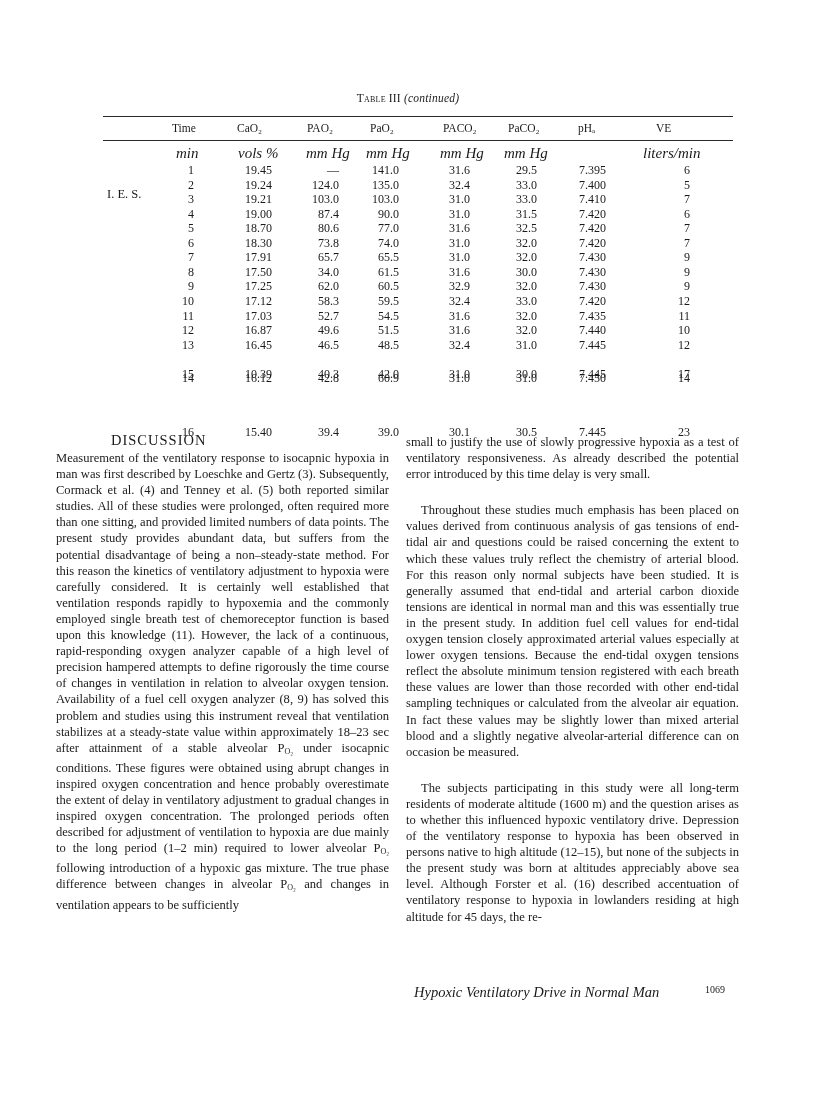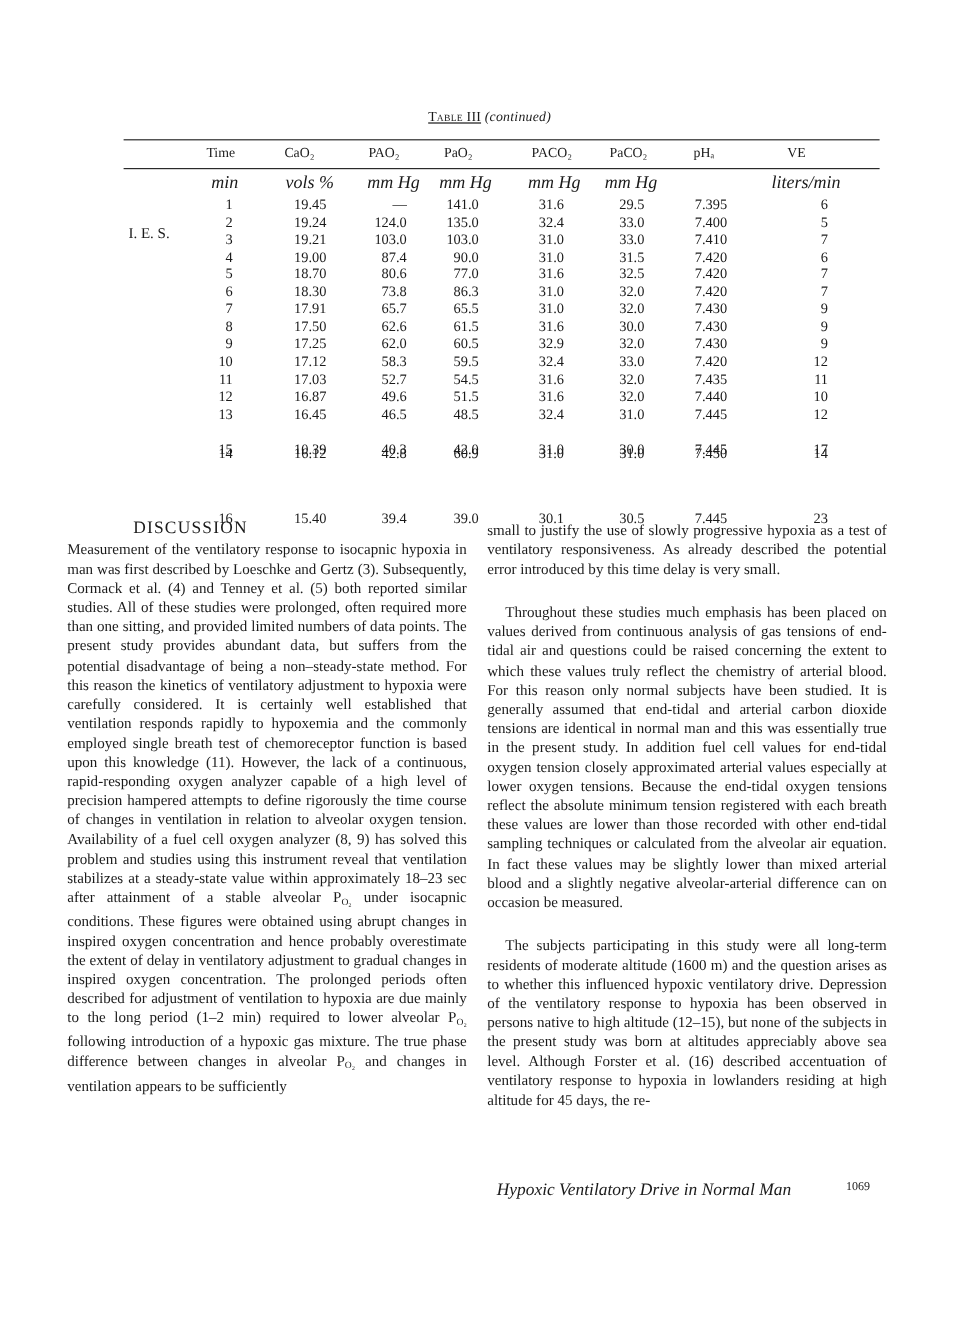--- a/index.html
+++ b/index.html
@@ -5,21 +5,21 @@
   html, body { margin: 0; padding: 0; background: #ffffff; }
   body {
     width: 816px; height: 1100px; position: relative; overflow: hidden;
     font-family: "Liberation Serif", "DejaVu Serif", serif;
     color: #1a1a1a;
   }
   .table-title {
     position: absolute; top: 92px; left: 0; width: 816px; text-align: center;
     font-size: 11.5px; letter-spacing: 0.2px;
   }
-  .table-title .sc { font-variant: small-caps; text-decoration: underline; }
+  .table-title .sc { font-variant: small-caps; }
   .table-title .it { font-style: italic; }
 
   .rule { position: absolute; left: 103px; width: 630px; height: 0; border-top: 1.3px solid #2a2a2a; }
   .rule.r1 { top: 116px; }
   .rule.r2 { top: 140px; }
 
   .tbl { position: absolute; left: 0; top: 0; width: 816px; }
   .hcell, .ucell, .cell {
     position: absolute; font-size: 11.5px; white-space: nowrap;
   }
@@ -151,40 +151,40 @@
         <span class="cell col-pao2">77.0</span>
         <span class="cell col-paco2A">31.6</span>
         <span class="cell col-paco2">32.5</span>
         <span class="cell col-ph">7.420</span>
         <span class="cell col-ve">7</span>
       </div>
       <div class="row" style="top: 235.75px;">
         <span class="cell col-time">6</span>
         <span class="cell col-cao2">18.30</span>
         <span class="cell col-pao2A">73.8</span>
-        <span class="cell col-pao2">86.3</span>
+        <span class="cell col-pao2">74.0</span>
         <span class="cell col-paco2A">31.0</span>
         <span class="cell col-paco2">32.0</span>
         <span class="cell col-ph">7.420</span>
         <span class="cell col-ve">7</span>
       </div>
       <div class="row" style="top: 250.3px;">
         <span class="cell col-time">7</span>
         <span class="cell col-cao2">17.91</span>
         <span class="cell col-pao2A">65.7</span>
         <span class="cell col-pao2">65.5</span>
         <span class="cell col-paco2A">31.0</span>
         <span class="cell col-paco2">32.0</span>
         <span class="cell col-ph">7.430</span>
         <span class="cell col-ve">9</span>
       </div>
       <div class="row" style="top: 264.85px;">
         <span class="cell col-time">8</span>
         <span class="cell col-cao2">17.50</span>
-        <span class="cell col-pao2A">62.6</span>
+        <span class="cell col-pao2A">34.0</span>
         <span class="cell col-pao2">61.5</span>
         <span class="cell col-paco2A">31.6</span>
         <span class="cell col-paco2">30.0</span>
         <span class="cell col-ph">7.430</span>
         <span class="cell col-ve">9</span>
       </div>
       <div class="row" style="top: 279.4px;">
         <span class="cell col-time">9</span>
         <span class="cell col-cao2">17.25</span>
         <span class="cell col-pao2A">62.0</span>

